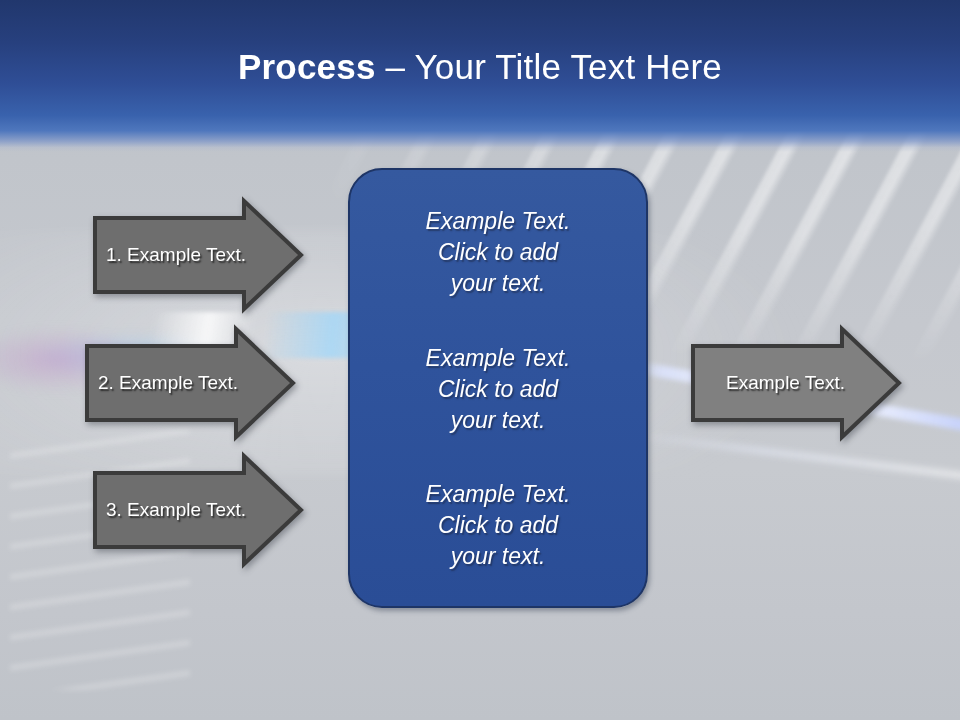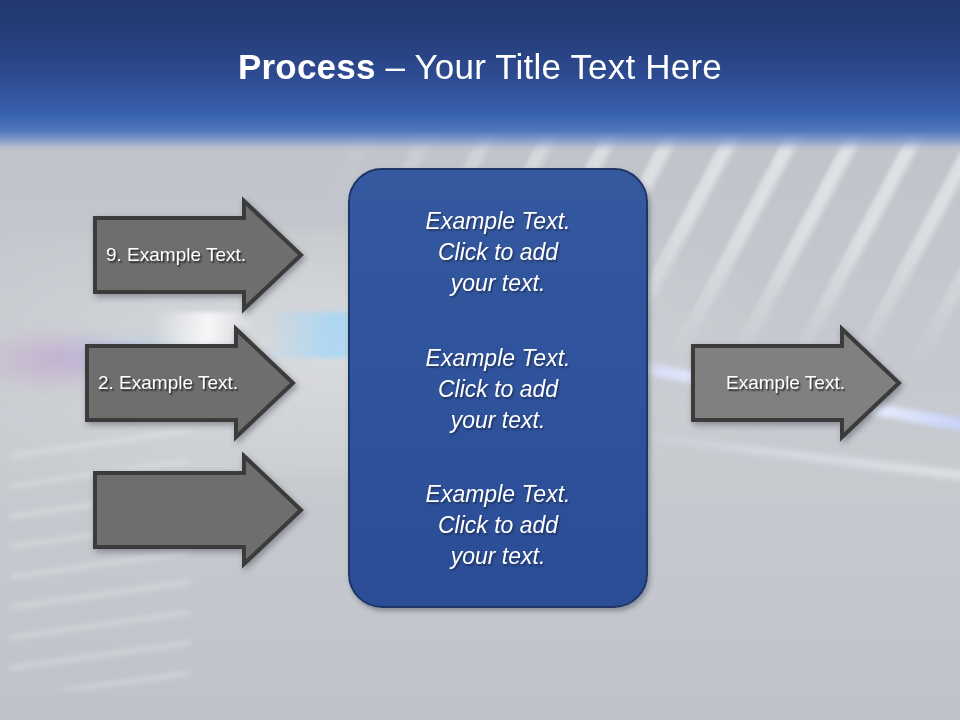--- a/index.html
+++ b/index.html
@@ -254,34 +254,35 @@
 your text.</div>
     <div class="box-para">Example Text.
 Click  to add
 your text.</div>
   </div>
 
   <div class="arrow arrow-left-1">
     <svg width="212" height="114" viewBox="0 0 212 114">
       <polygon points="3,20 152,20 152,3 209,57 152,111 152,94 3,94" fill="#6e6e6e" stroke="#3b3b3b" stroke-width="4" stroke-linejoin="miter" style="filter:drop-shadow(2px 3px 3px rgba(40,45,55,0.40))"></polygon>
     </svg>
-    <span class="arrow-label">9. Example Text.</span>
+    <span class="arrow-label">1. Example Text.</span>
   </div>
 
   <div class="arrow arrow-left-2">
     <svg width="212" height="114" viewBox="0 0 212 114">
       <polygon points="3,20 152,20 152,3 209,57 152,111 152,94 3,94" fill="#6e6e6e" stroke="#3b3b3b" stroke-width="4" stroke-linejoin="miter" style="filter:drop-shadow(2px 3px 3px rgba(40,45,55,0.40))"></polygon>
     </svg>
     <span class="arrow-label">2. Example Text.</span>
   </div>
 
   <div class="arrow arrow-left-3">
     <svg width="212" height="114" viewBox="0 0 212 114">
       <polygon points="3,20 152,20 152,3 209,57 152,111 152,94 3,94" fill="#6e6e6e" stroke="#3b3b3b" stroke-width="4" stroke-linejoin="miter" style="filter:drop-shadow(2px 3px 3px rgba(40,45,55,0.40))"></polygon>
     </svg>
+    <span class="arrow-label">3. Example Text.</span>
   </div>
 
   <div class="arrow arrow-right-1">
     <svg width="212" height="114" viewBox="0 0 212 114">
       <polygon points="3,20 152,20 152,3 209,57 152,111 152,94 3,94" fill="#808080" stroke="#3b3b3b" stroke-width="4" stroke-linejoin="miter" style="filter:drop-shadow(2px 3px 3px rgba(40,45,55,0.40))"></polygon>
     </svg>
     <span class="arrow-label">Example Text.</span>
   </div>
 
 </div>

